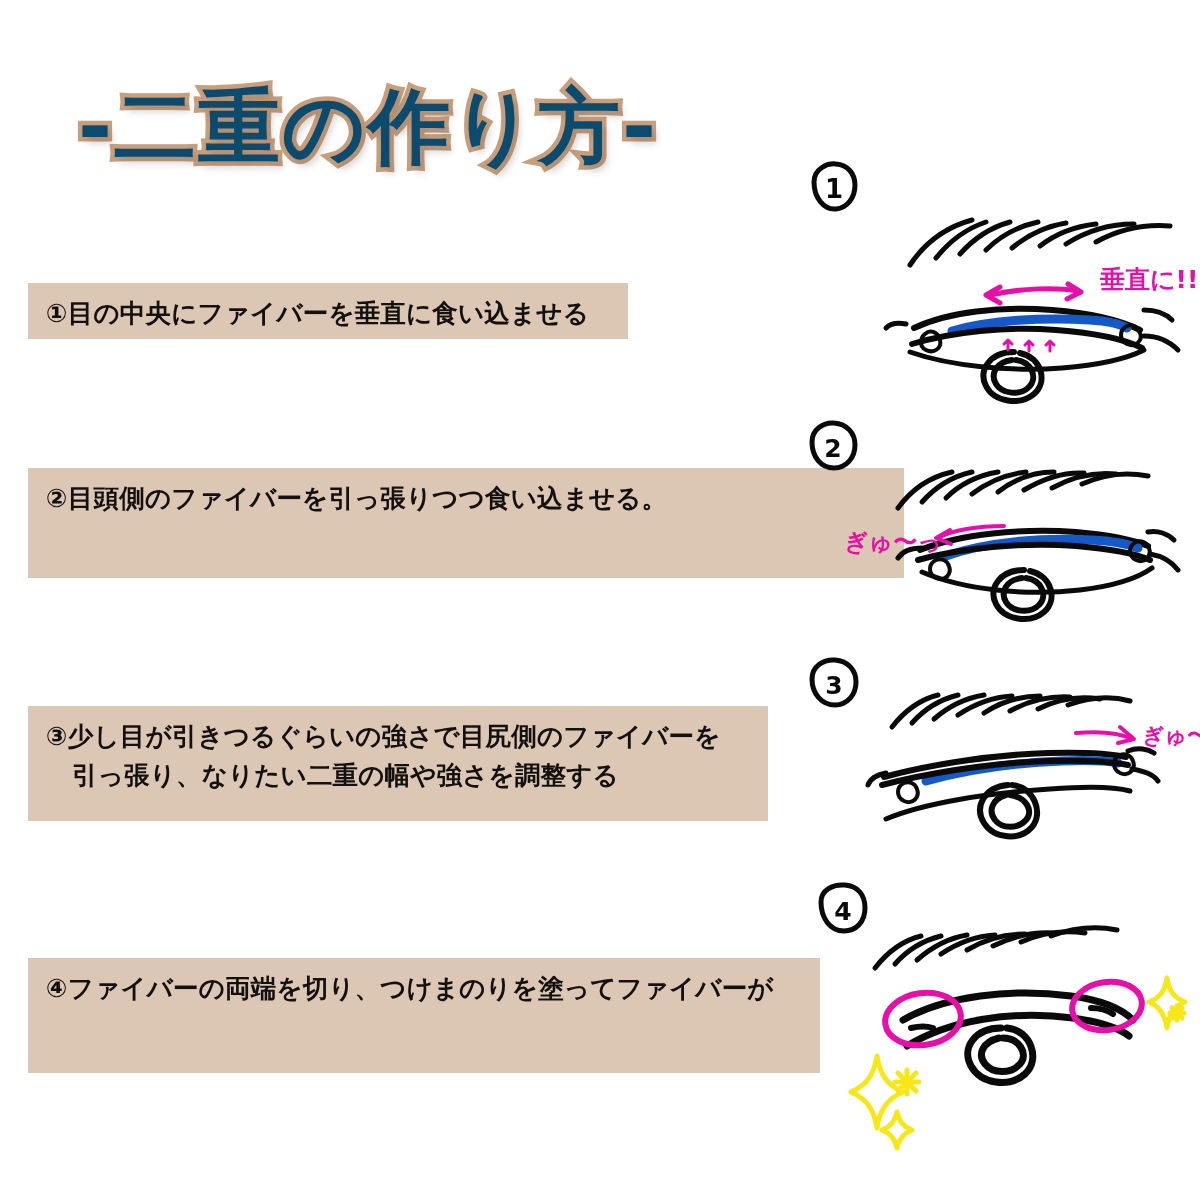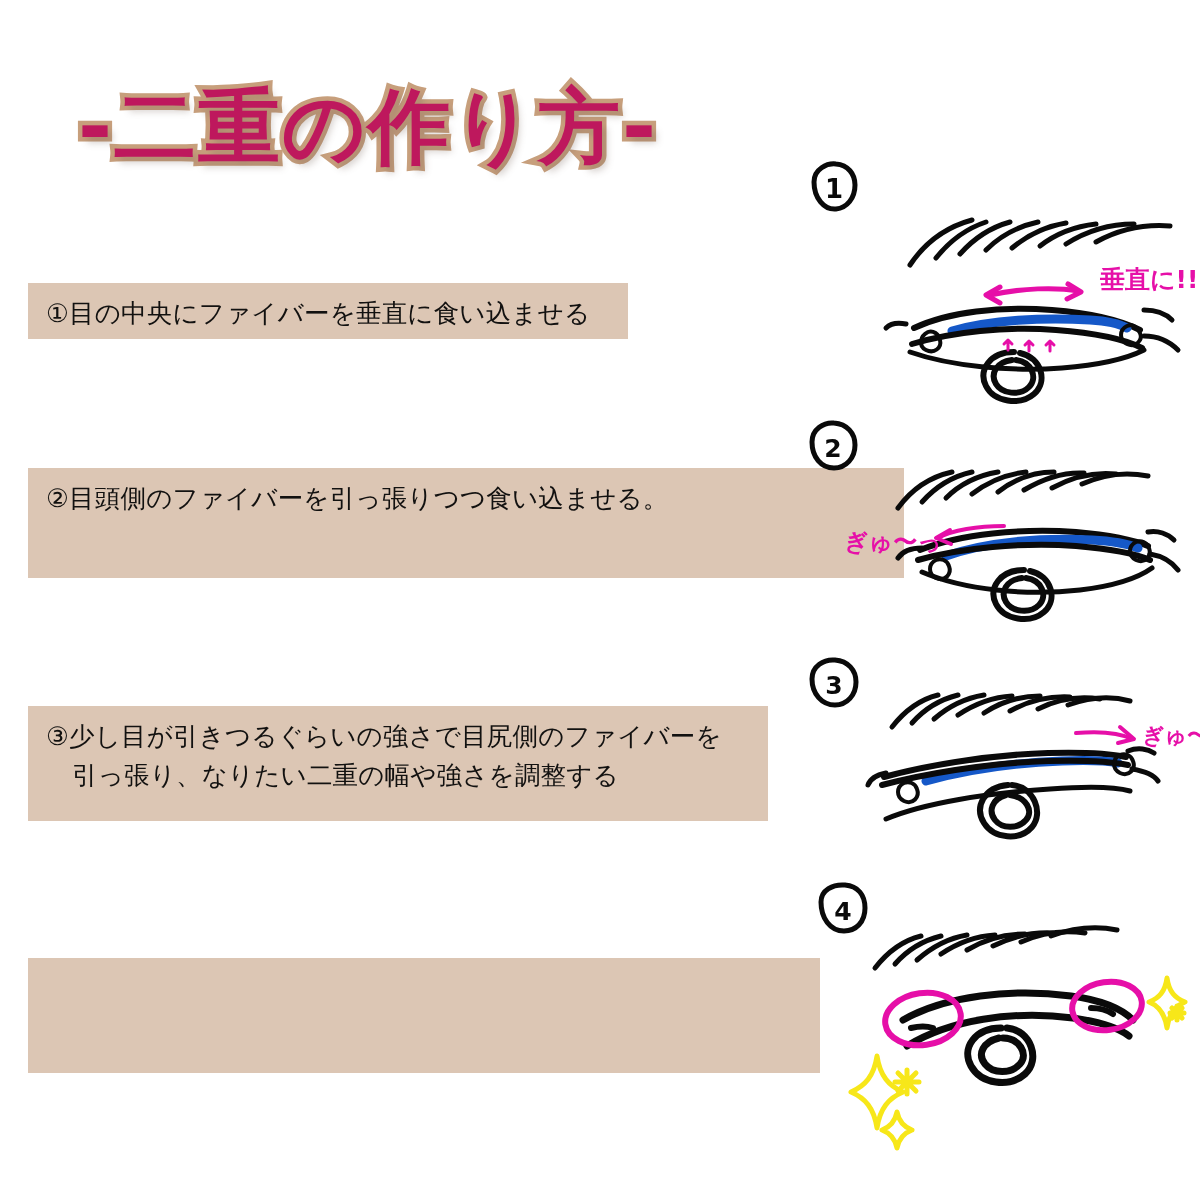--- a/index.html
+++ b/index.html
@@ -21,39 +21,39 @@
     left: 78px;
     top: 72px;
     width: 640px;
     height: 110px;
   }
   #page-title {
     font-family: "DejaVu Sans", "Liberation Sans", sans-serif;
     font-size: 82px;
     font-weight: bold;
     letter-spacing: 2px;
-    color: #be185d;
+    color: #0c4a6e;
     line-height: 110px;
     white-space: nowrap;
     -webkit-text-stroke: 9px #c79f7c;
     paint-order: stroke fill;
     text-shadow: 5px 6px 7px rgba(120,100,90,0.30);
   }
 
   
   .band {
     position: absolute;
     background: #dcc6b4;
     box-sizing: border-box;
     padding: 11px 16px 11px 18px;
   }
   .band-line {
     font-family: "DejaVu Sans", "Liberation Sans", sans-serif;
     font-size: 25.5px;
-    font-weight: normal;
+    font-weight: bold;
     color: #121110;
     line-height: 1.52;
     letter-spacing: 0.2px;
     white-space: nowrap;
   }
   .band-line.indent { padding-left: 26px; }
   .warn-emoji {
     color: #f5b90a;
     font-size: 25px;
   }
@@ -95,20 +95,21 @@
 <div class="band" id="band-2">
   <div class="band-line">②目頭側のファイバーを引っ張りつつ食い込ませる。</div>
 </div>
 
 <div class="band" id="band-3">
   <div class="band-line">③少し目が引きつるぐらいの強さで目尻側のファイバーを</div>
   <div class="band-line indent">引っ張り、なりたい二重の幅や強さを調整する</div>
 </div>
 
 <div class="band" id="band-4">
+  <div class="band-line">④ファイバーの両端を切り、つけまのりを塗ってファイバーが</div>
 </div>
 
 <div class="illus" id="illus-1">
   <svg viewBox="0 0 400 260" xmlns="http://www.w3.org/2000/svg">
 
     <g>
       <path class="ink" stroke-width="5" d="M14 22 C14 9 27 3 36 4 C48 5 55 14 55 25 C55 38 47 48 36 49 C24 50 14 38 14 22 Z"></path>
       <text class="stepnum" x="34" y="38" font-size="26" text-anchor="middle">1</text>
     </g>
 

